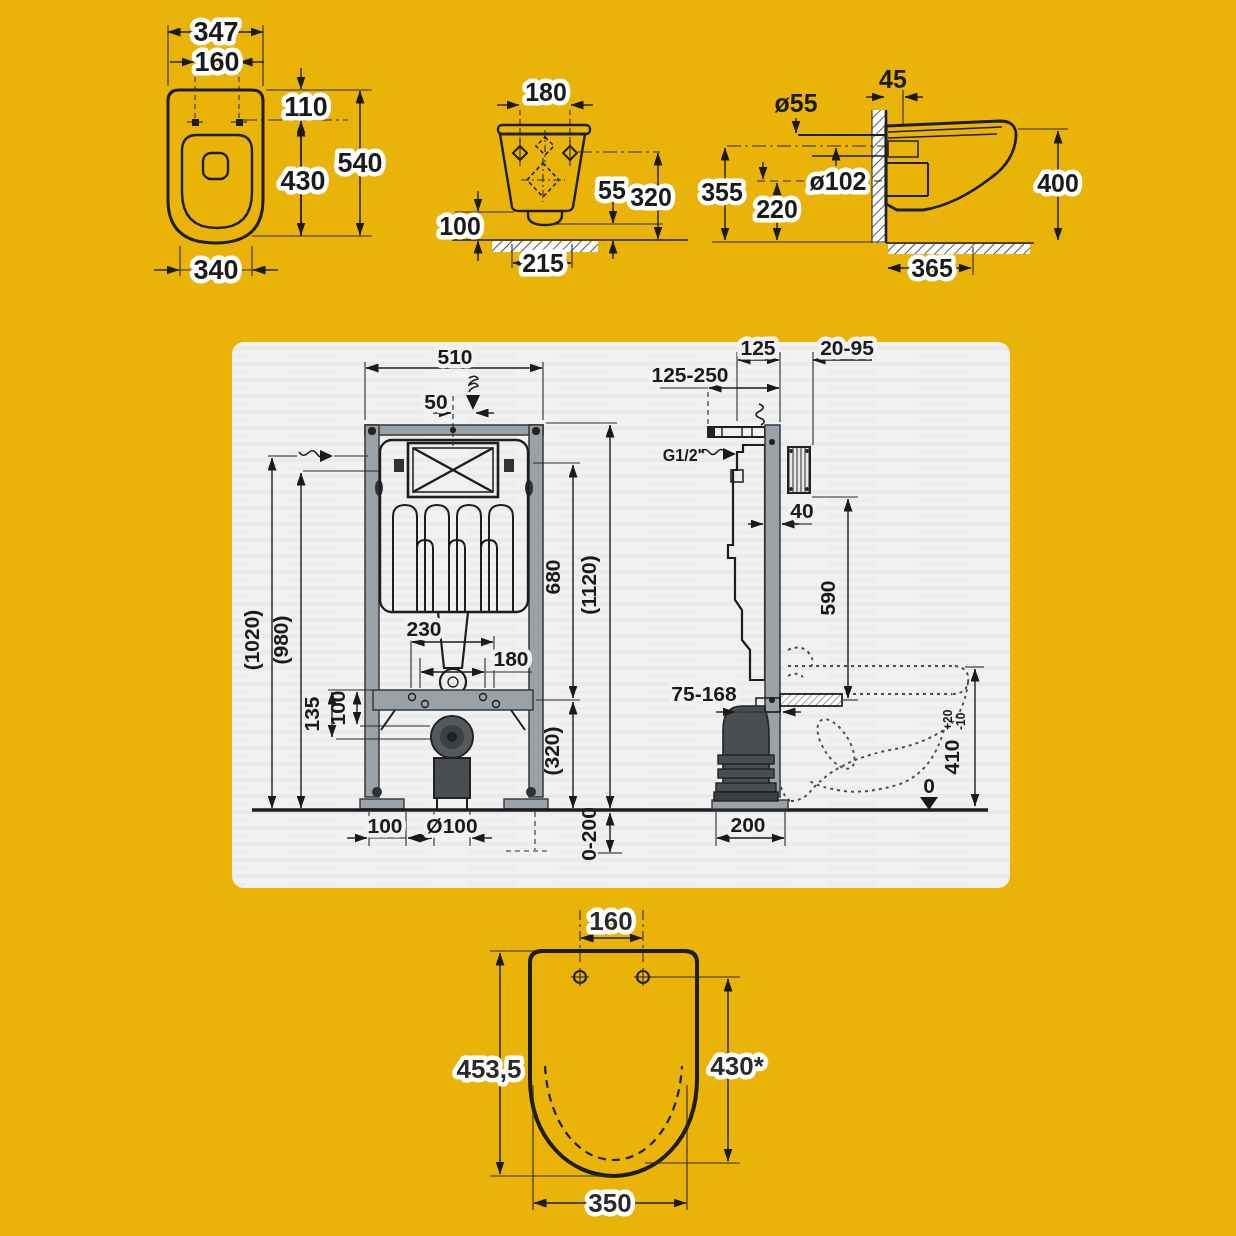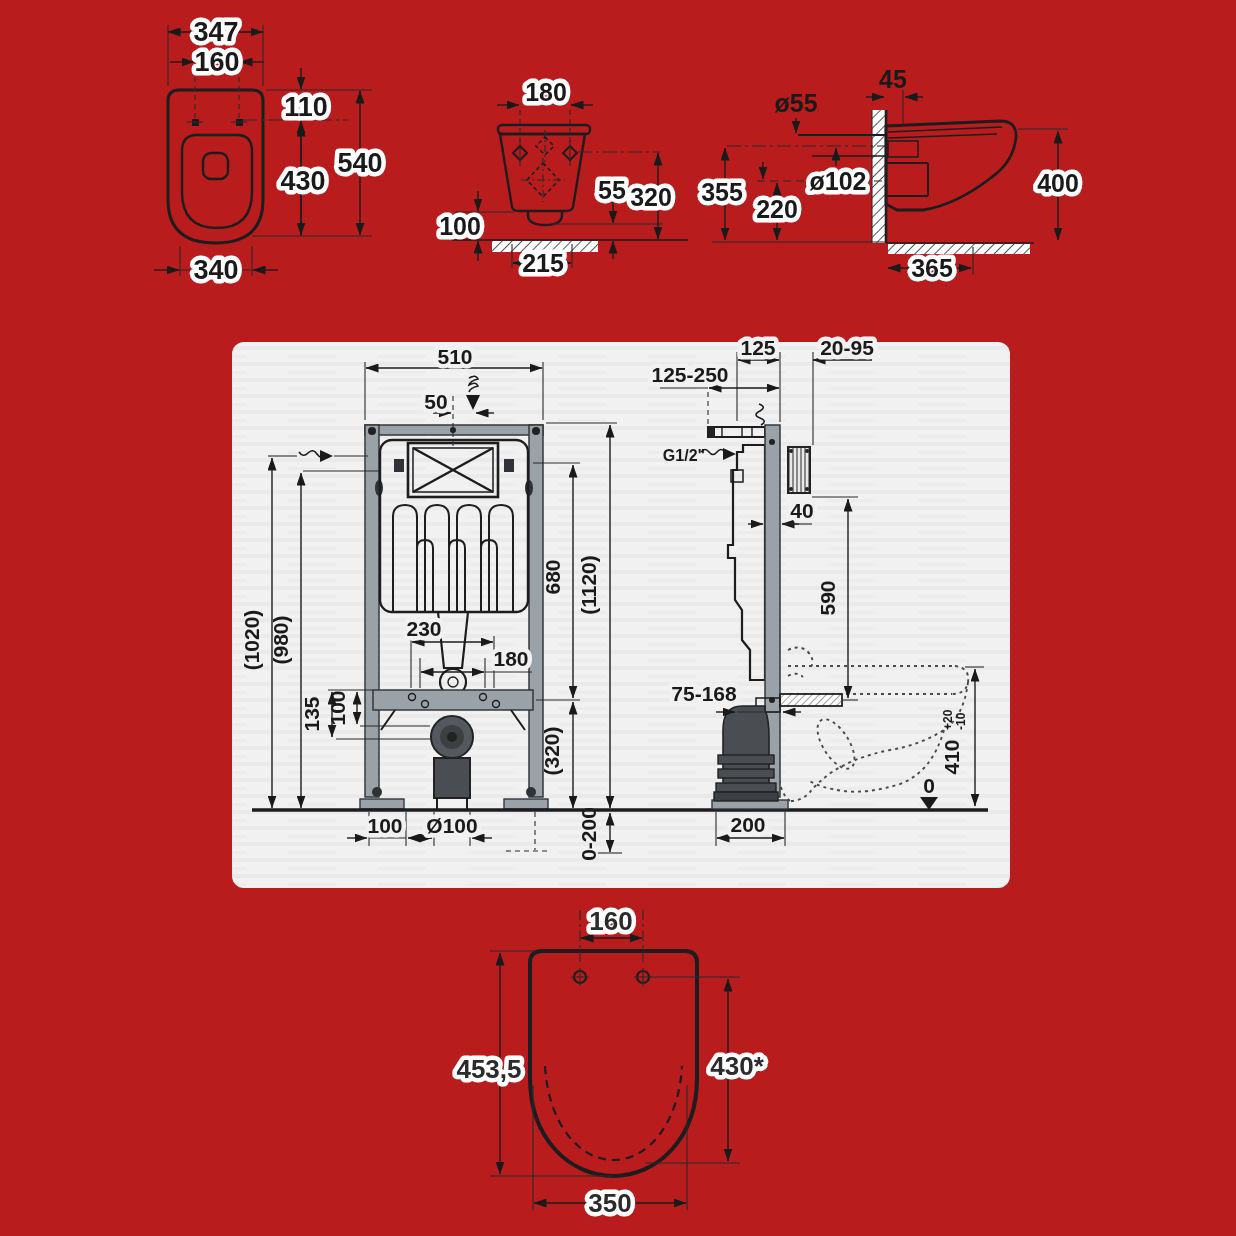--- a/index.html
+++ b/index.html
@@ -1,16 +1,16 @@
 <!DOCTYPE html>
 <html><head>
 <meta charset="utf-8">
 <style>
   html,body{margin:0;padding:0;background:#fff;}
-  #stage{width:1236px;height:1236px;position:relative;background:#b91c1c;overflow:hidden;}
+  #stage{width:1236px;height:1236px;position:relative;background:#eab308;overflow:hidden;}
   svg{display:block;}
   text{font-family:"Liberation Sans", sans-serif; fill:#1a1a1a;}
   .dA{font-size:27px;font-weight:700;}
   .dB{font-size:25px;font-weight:700;}
   .dM{font-size:21px;font-weight:700;}
   .dMs{font-size:16px;font-weight:700;}
   .dT{font-size:12px;font-weight:700;}
   .dS{font-size:26px;font-weight:700;fill:#2b2b2b;}
   .hw{paint-order:stroke;stroke:#ffffff;stroke-width:9px;stroke-linejoin:round;}
   .hg{paint-order:stroke;stroke:#f1f1f1;stroke-width:9px;stroke-linejoin:round;}

